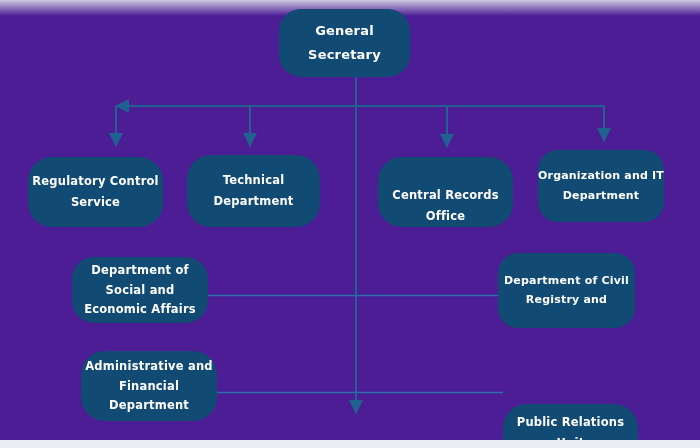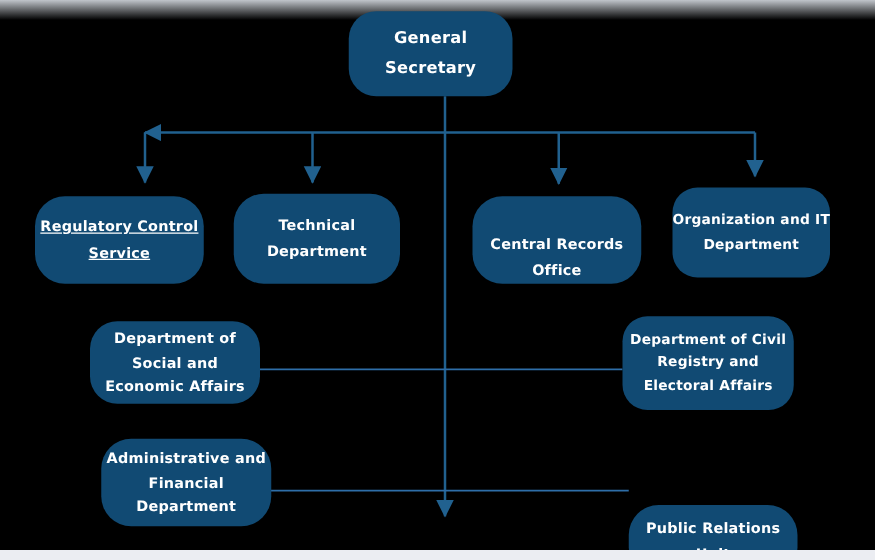--- a/index.html
+++ b/index.html
@@ -7,21 +7,21 @@
     --node-text:#ffffff;
     --connector:#21618f;
     --connector-thin:#2e6ea8;
     --footer-bar:#ebedf2;
   }
   html,body{margin:0;padding:0;background:#ffffff;}
   .stage{
     position:relative;
     width:700px;height:448px;
     overflow:hidden;
-    background:#000000;
+    background:#4c1d95;
     font-family:"DejaVu Sans","Liberation Sans",sans-serif;
   }
   .top-fade{
     position:absolute;left:0;top:0;width:700px;height:16px;
     background:linear-gradient(180deg, rgba(226,231,238,0.85) 0%, rgba(255,255,255,0) 100%);
     pointer-events:none;
   }
   svg.connectors{position:absolute;left:0;top:0;}
   svg.connectors path.line{stroke:var(--connector);stroke-width:2;fill:none;}
   svg.connectors path.thin{stroke:var(--connector-thin);stroke-width:1.4;fill:none;}
@@ -74,21 +74,21 @@
 
     <path class="thin" d="M207 295.5 H498"></path>
     <path class="thin" d="M213 392.5 H503"></path>
   </svg>
 
   <div class="node root" style="left:279px;top:9px;width:131px;height:68px;border-radius:22px;">
     <span>General</span>
     <span>Secretary</span>
   </div>
 
-  <div class="node" style="left:28px;top:157px;width:135px;height:70px;text-decoration:underline;">
+  <div class="node" style="left:28px;top:157px;width:135px;height:70px;">
     <span>Regulatory Control</span>
     <span>Service</span>
   </div>
 
   <div class="node" style="left:187px;top:155px;width:133px;height:72px;">
     <span>Technical</span>
     <span>Department</span>
   </div>
 
   <div class="node" style="left:378px;top:157px;width:135px;height:70px;justify-content:flex-end;">
@@ -103,21 +103,20 @@
 
   <div class="node lines3" style="left:72px;top:257px;width:136px;height:66px;border-radius:22px;">
     <span>Department of</span>
     <span>Social and</span>
     <span>Economic Affairs</span>
   </div>
 
   <div class="node lines3 small" style="left:498px;top:253px;width:137px;height:75px;">
     <span>Department of Civil</span>
     <span>Registry and</span>
-    <span>Electoral Affairs</span>
   </div>
 
   <div class="node lines3" style="left:81px;top:351px;width:136px;height:70px;">
     <span>Administrative and</span>
     <span>Financial</span>
     <span>Department</span>
   </div>
 
   <div class="node" style="left:503px;top:357px;width:135px;height:58px;margin-top:47px;">
     <span>Public Relations</span>

